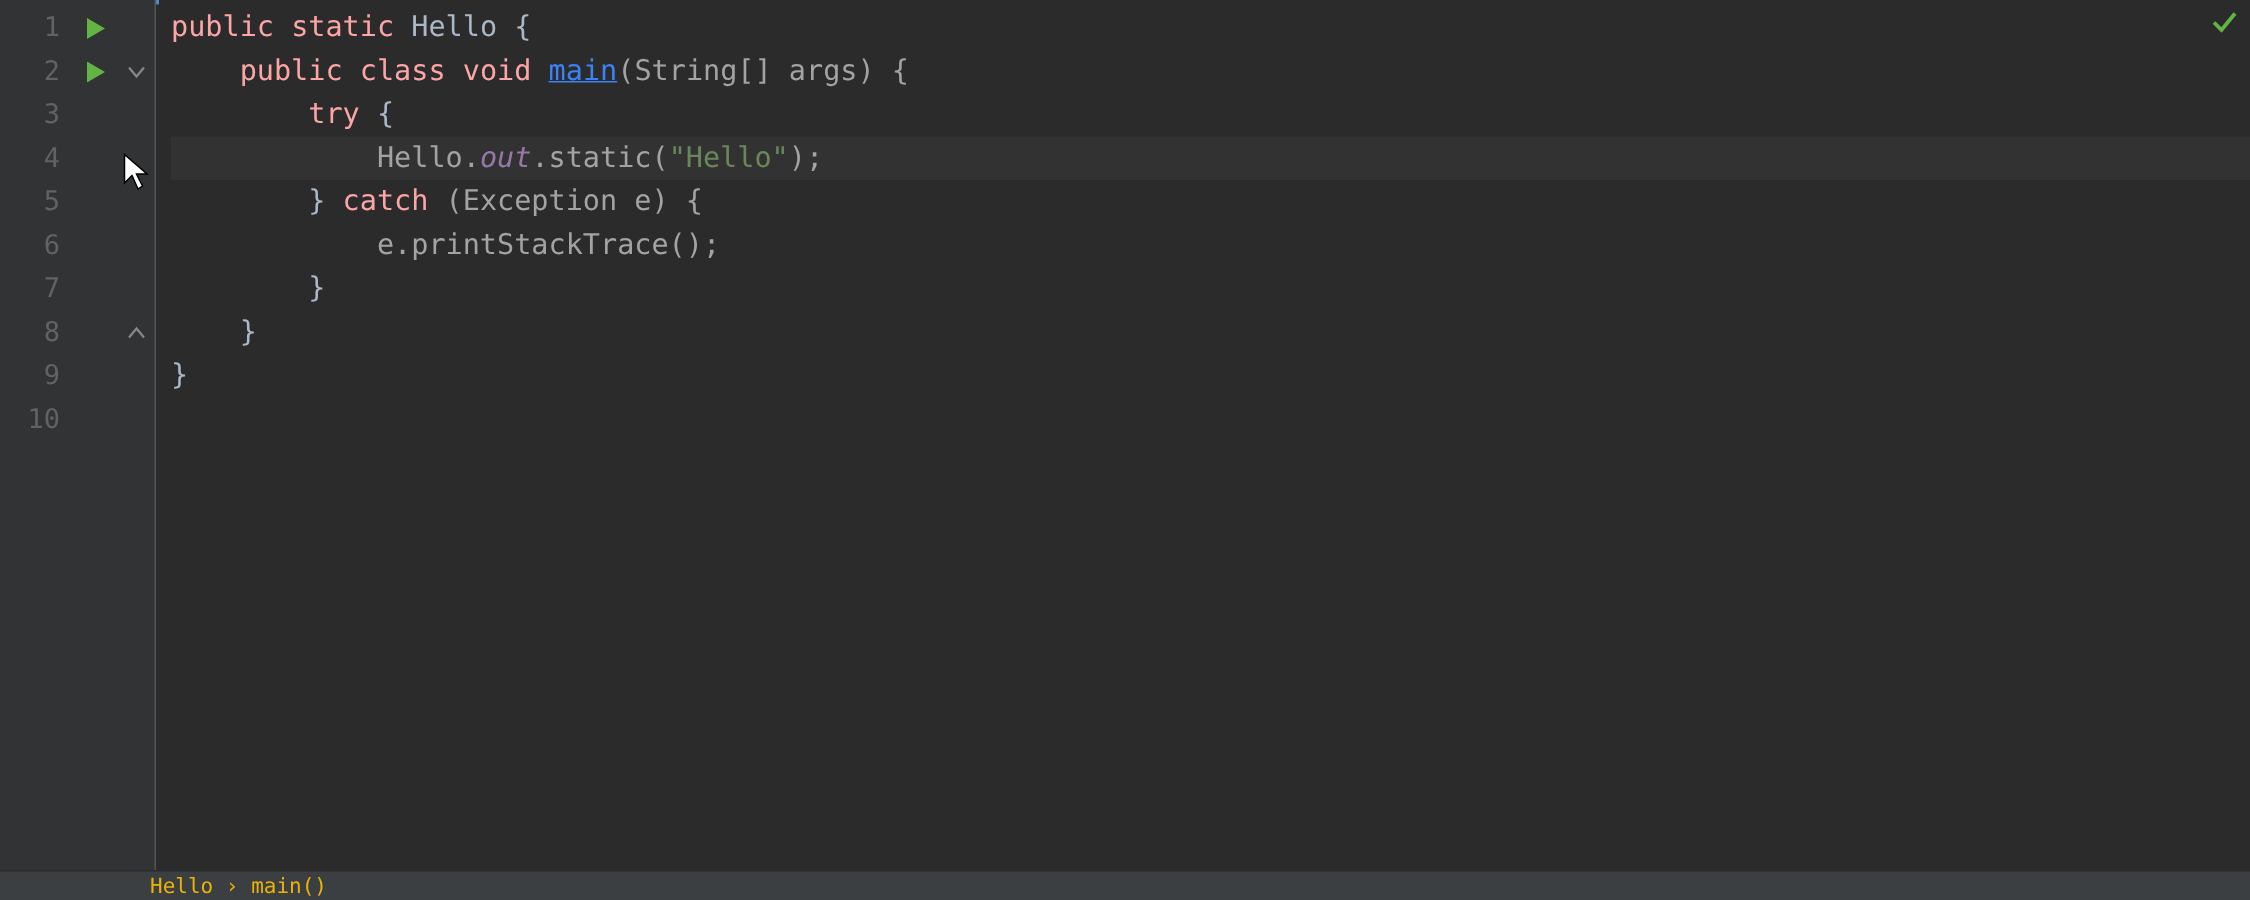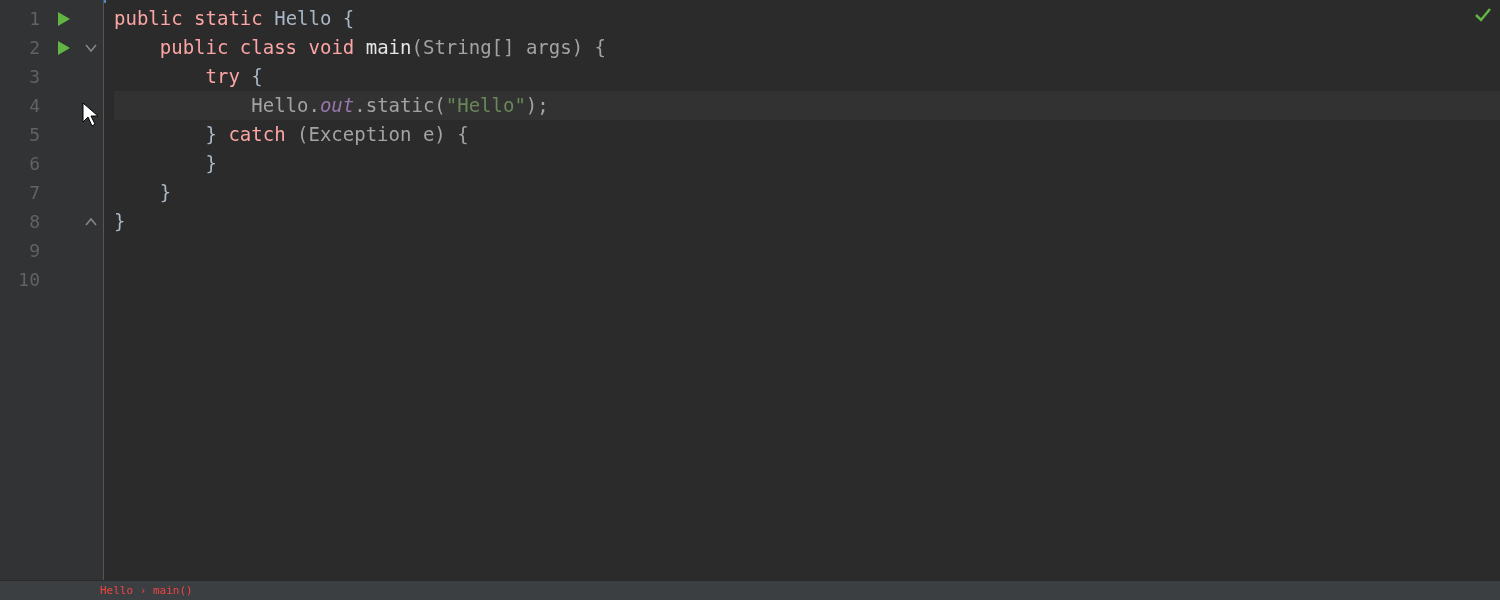--- a/index.html
+++ b/index.html
@@ -64,21 +64,21 @@
   .code .line {
     height: 29px;
     line-height: 29px;
     white-space: pre;
   }
   .line.current {
     background: #323232;
   }
   .kw   { color: #fca5a5; }
   .cls  { color: #a9b7c6; text-align: center; }
-  .mth  { color: #e5e5e5; }
+  .mth  { color: #3b82f6; text-decoration: underline; }
   .str  { color: #6a8759; }
   .fld  { color: #9876aa; font-style: italic; text-align: right; }
   .punc { color: #a9b7c6; }
   .plain{ color: #a3a3a3; }
 
   .cursor-icon {
     position: absolute;
     left: 82px;
     top: 102px;
     pointer-events: none;
@@ -99,22 +99,22 @@
     position: absolute;
     left: 0; right: 0; bottom: 0;
     height: 20px;
     background: #3c3f41;
     border-top: 1px solid #2b2b2b;
   }
   .breadcrumb {
     position: absolute;
     left: 100px;
     bottom: 0px;
-    color: #ef4444;
-    font-size: 11px;
+    color: #eab308;
+    font-size: 14px;
     line-height: 18px;
   }
   svg { display: block; }
 </style>
 </head>
 <body>
 
 <div class="tab-highlight"></div>
 
 <div class="editor">
@@ -173,20 +173,21 @@
     <div class="cell"></div>
       <div class="cell"></div>
   </div>
 
   <div class="code">
     <div class="line"><span class="kw">public</span> <span class="kw">static</span> <span class="cls">Hello</span><span class="punc"> {</span></div>
     <div class="line"><span>    </span><span class="kw">public</span> <span class="kw">class</span> <span class="kw">void</span> <span class="mth">main</span><span class="plain">(String[] args) {</span></div>
     <div class="line"><span>        </span><span class="kw">try</span><span class="punc"> {</span></div>
     <div class="line current"><span>            </span><span class="plain">Hello.</span><span class="fld">out</span><span class="plain">.static(</span><span class="str">"Hello"</span><span class="plain">);</span></div>
     <div class="line"><span>        </span><span class="punc">} </span><span class="kw">catch</span><span class="plain"> (Exception e) {</span></div>
+    <div class="line"><span>            </span><span class="plain">e.printStackTrace();</span></div>
     <div class="line"><span>        </span><span class="punc">}</span></div>
     <div class="line"><span>    </span><span class="punc">}</span></div>
     <div class="line"><span class="punc">}</span></div>
     <div class="line"></div>
   </div>
 
   <div class="check-icon">
     <svg width="18" height="18" viewBox="0 0 18 18">
         <path d="M2 9 L7 14 L16 3" fill="none" stroke="#62b543" stroke-width="2.5"></path>
       </svg>

